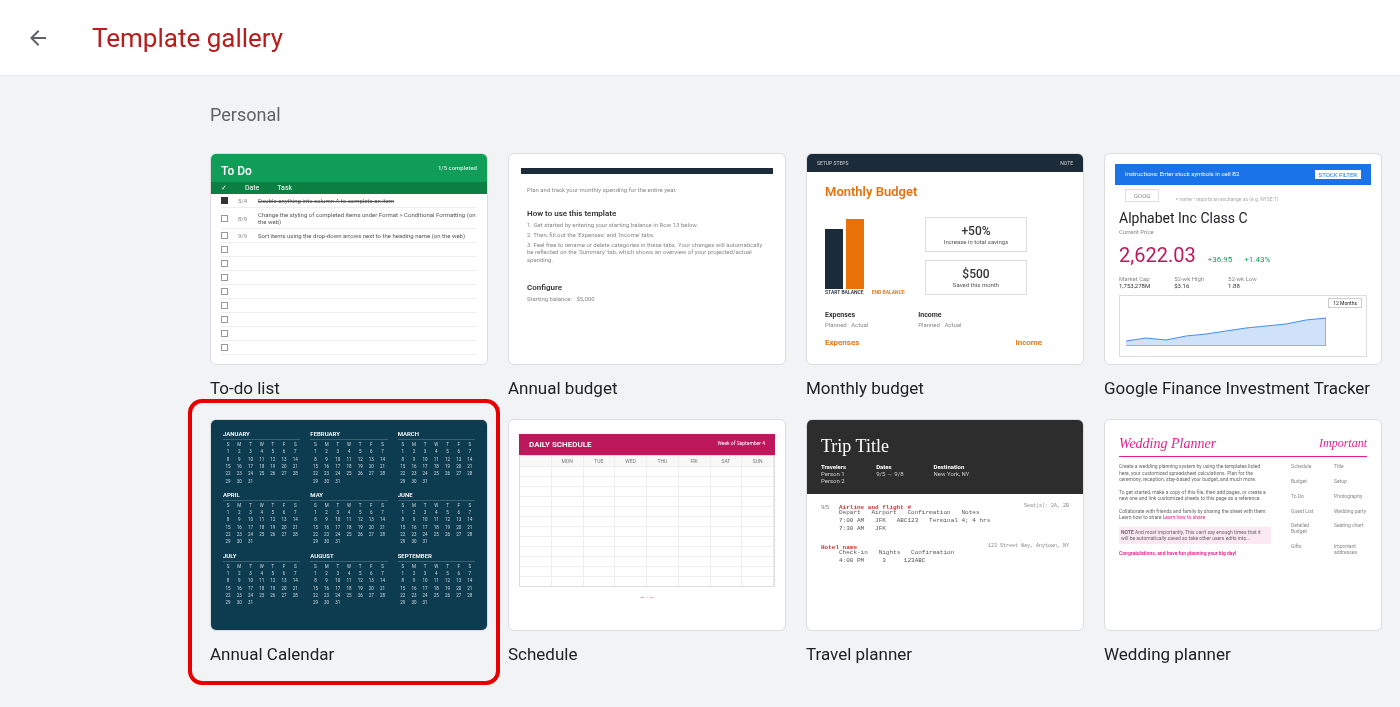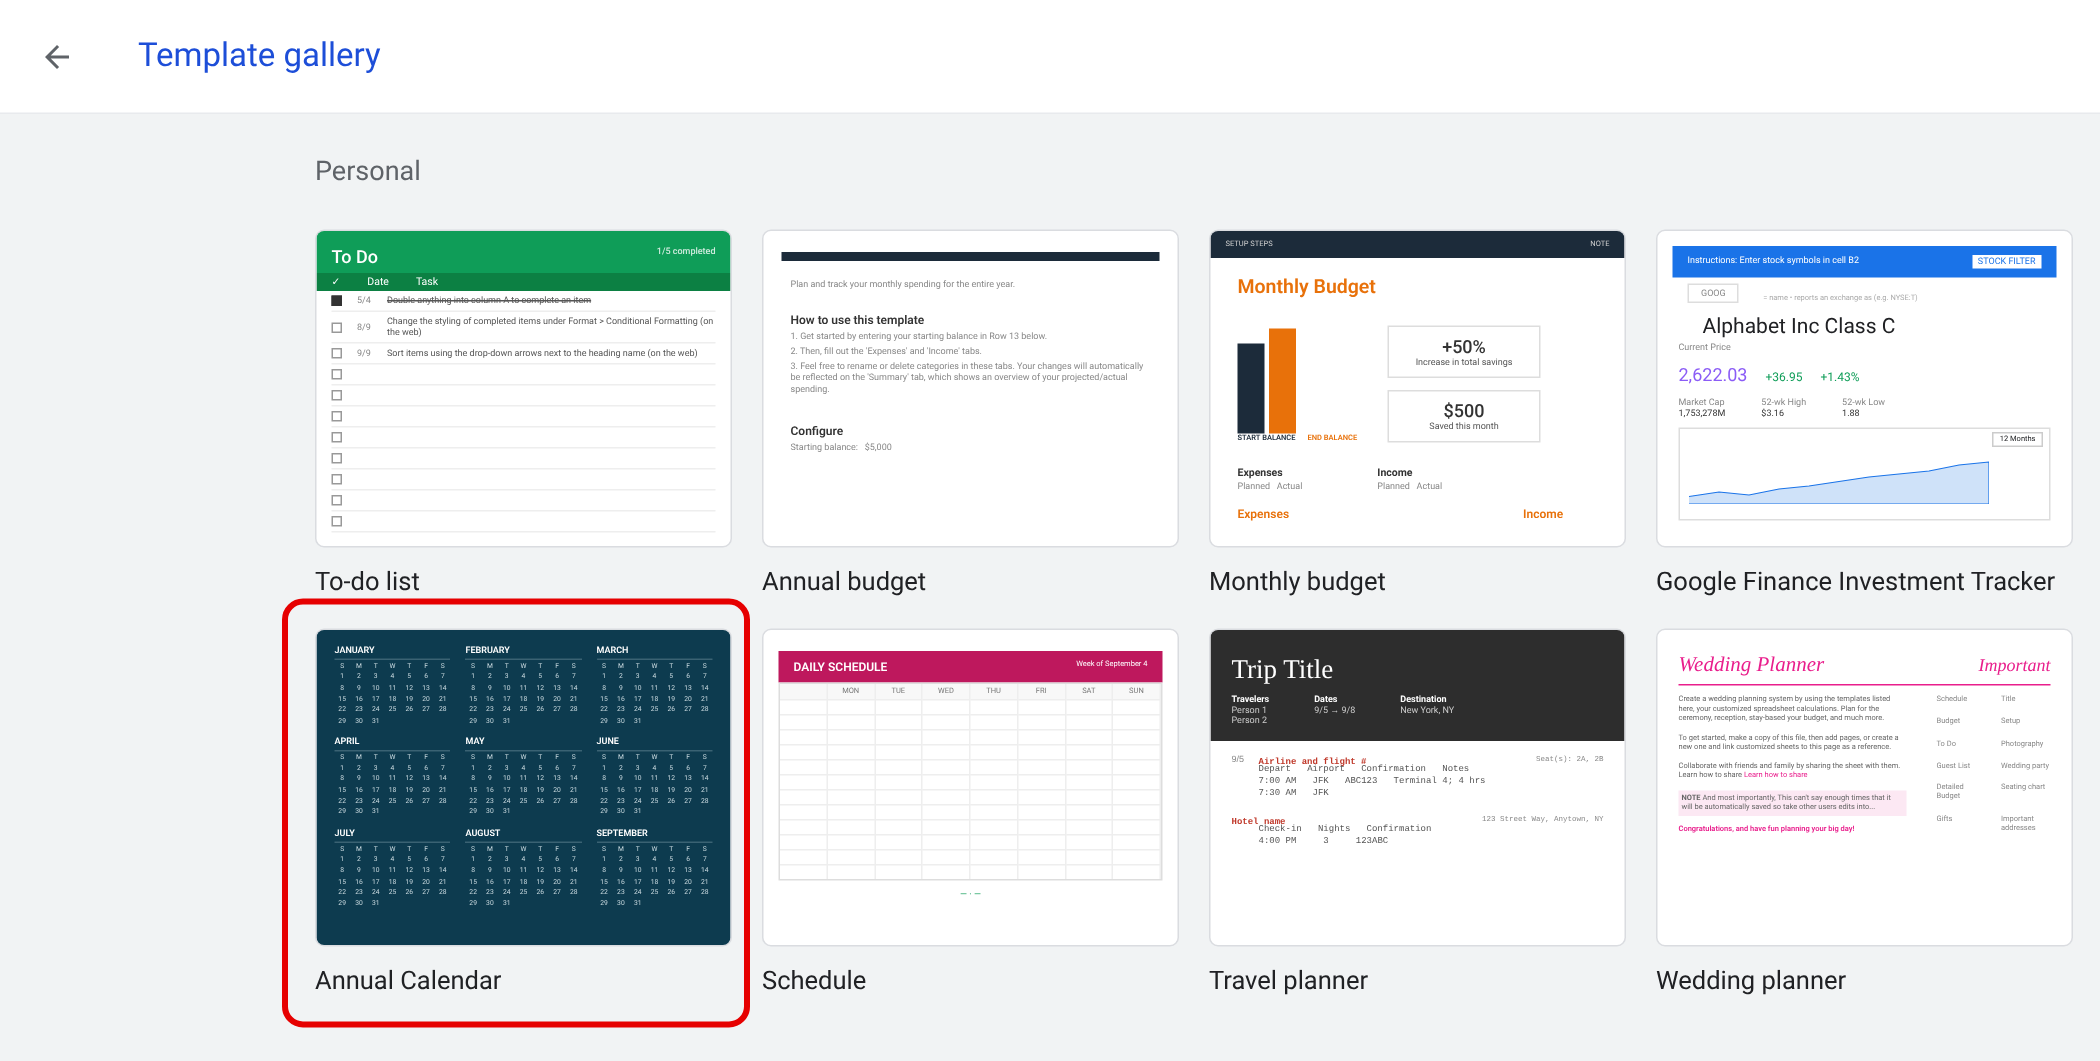--- a/index.html
+++ b/index.html
@@ -21,22 +21,22 @@
     width: 40px;
     height: 40px;
     border-radius: 50%;
     display: flex;
     align-items: center;
     justify-content: center;
     cursor: pointer;
     margin-right: 34px;
   }
   .page-title {
-    font-size: 22px;
-    color: #1d4ed8;
+    font-size: 26px;
+    color: #b91c1c;
     font-weight: 400;
   }
   .content {
     padding: 28px 0 40px 210px;
   }
   .section-title {
     font-size: 18px;
     color: #5f6368;
     margin-bottom: 28px;
     font-weight: 400;
@@ -106,23 +106,23 @@
   .mb-box { border:1px solid #ddd; padding:6px 18px; font-size:6px; text-align:center; color:#555;}
   .mb-box .big { font-size:12px; color:#333; font-weight:500;}
   .mb-bottom { display:flex; padding:10px 18px 0; gap:50px; font-size:6px; }
   .mb-col h6 { font-size:7px; color:#333; margin-bottom:2px;}
   .mb-col .r { color:#888; }
   .mb-orange { color:#e8710a; font-weight:600; font-size:8px; padding:10px 18px 0;}
 
   
   .fin-bar { background:#1a73e8; color:#fff; font-size:6px; padding:6px 10px; margin:10px 10px 4px; display:flex; justify-content:space-between;}
   .fin-tab { border:1px solid #ddd; font-size:6px; padding:2px 8px; margin:0 10px 6px; display:inline-block; color:#888;}
-  .fin-name { font-size:14px; color:#202124; padding:2px 14px;margin-left:16px;}
+  .fin-name { font-size:14px; color:#202124; padding:2px 14px;}
   .fin-price { display:flex; align-items:baseline; gap:12px; padding:2px 14px 8px; }
-  .fin-price .p { font-size:12px; color:#8b5cf6; }
+  .fin-price .p { font-size:20px; color:#be185d; }
   .fin-price .g { font-size:8px; color:#0f9d58;}
   .fin-small { font-size:6px; color:#888; padding:0 14px 6px; display:flex; gap:24px;}
   .fin-chartbox { border:1px solid #ddd; margin:0 14px; height:62px; position:relative; padding:6px;}
   .fin-chart-line { position:absolute; left:6px; right:6px; bottom:10px; height:30px; }
 
   
   .cal-wrap { background:#0d3b4f; width:100%; height:100%; padding:10px 12px; color:#c8d8de; font-size:5px;}
   .cal-row { display:flex; gap:10px; margin-bottom:6px;}
   .cal-month { flex:1; }
   .cal-mname { font-size:6px; font-weight:600; color:#fff; text-transform:uppercase; margin-bottom:2px;}

